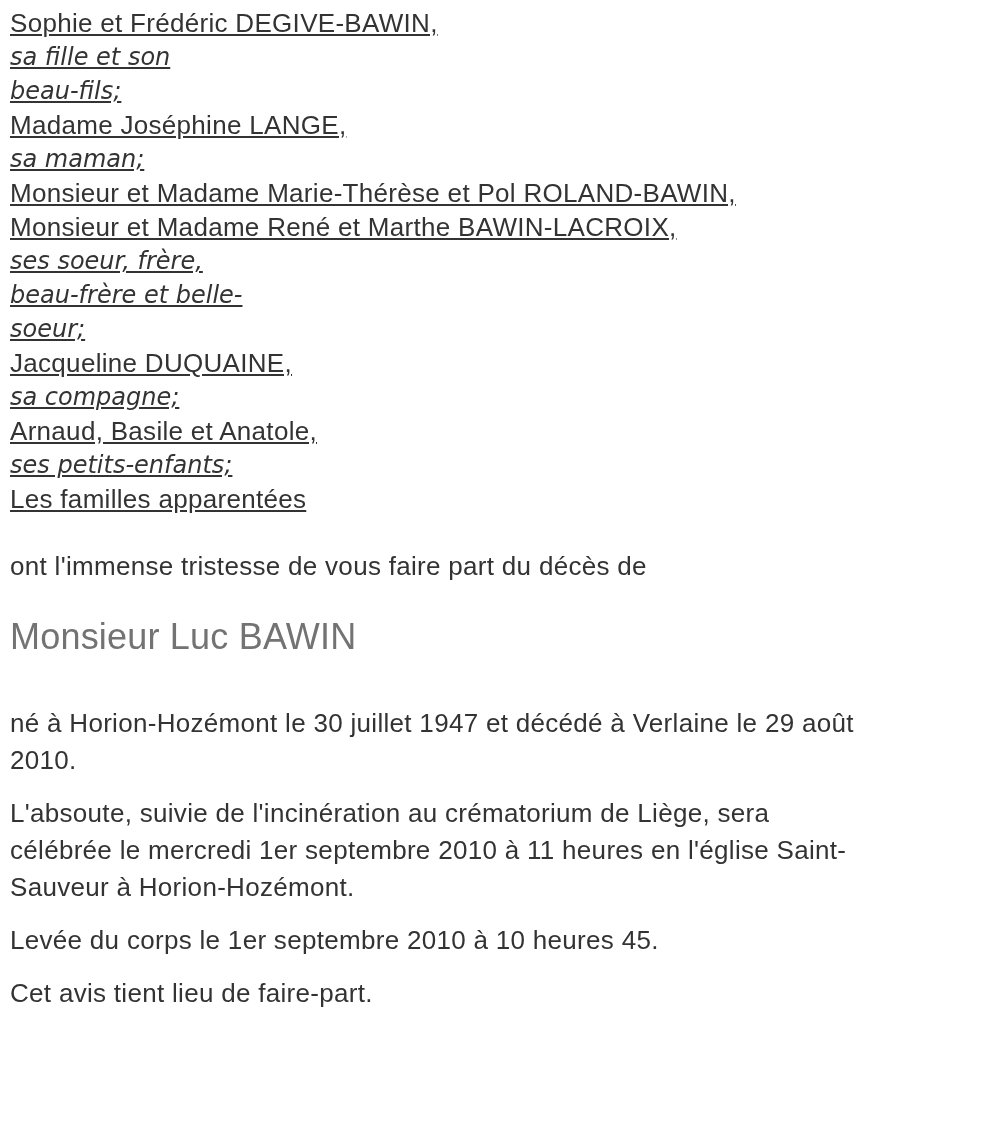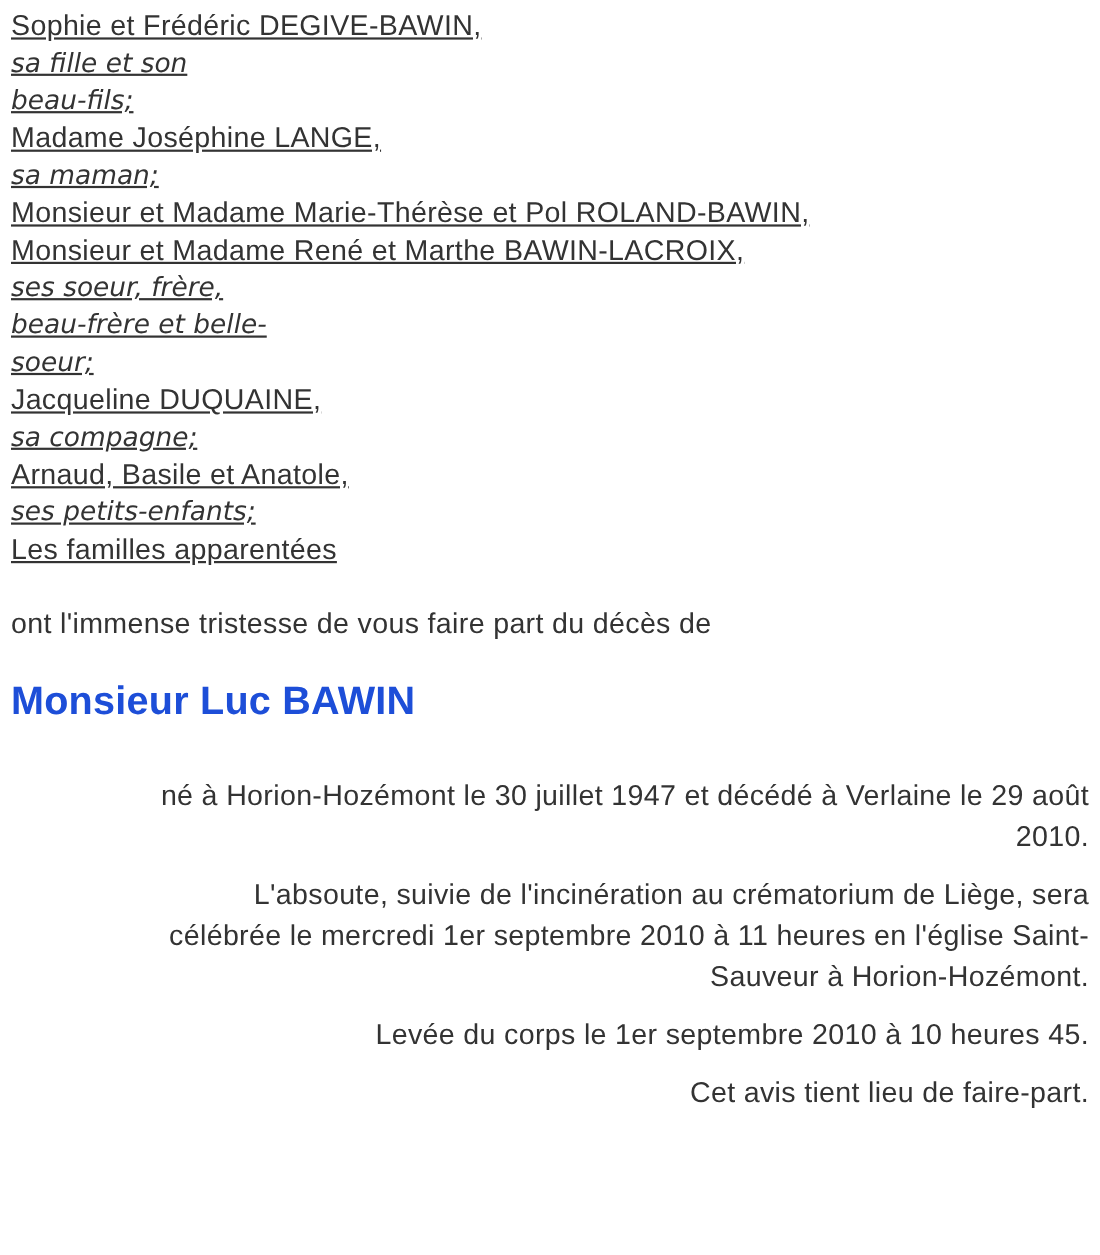--- a/index.html
+++ b/index.html
@@ -42,32 +42,31 @@
   .intro-line {
     margin: 31px 0 0 0;
     font-size: 26px;
     line-height: 38px;
     letter-spacing: 0.3px;
   }
   
   .deceased-name {
     margin: 30px 0 0 0;
     font-size: 36px;
-    font-weight: bold;
+    font-weight: normal;
     line-height: 44px;
-    color: #1d4ed8;
+    color: #737373;
     letter-spacing: 0.2px;
   }
   
   .body-para {
     margin: 16px 0 0 0;
     font-size: 26px;
     line-height: 37px;
     letter-spacing: 0.3px;
-    text-align: right;
   }
   .body-para:first-of-type {
     margin-top: 46px;
   }
 </style>
 </head>
 <body>
 
 <div class="doc">
 

